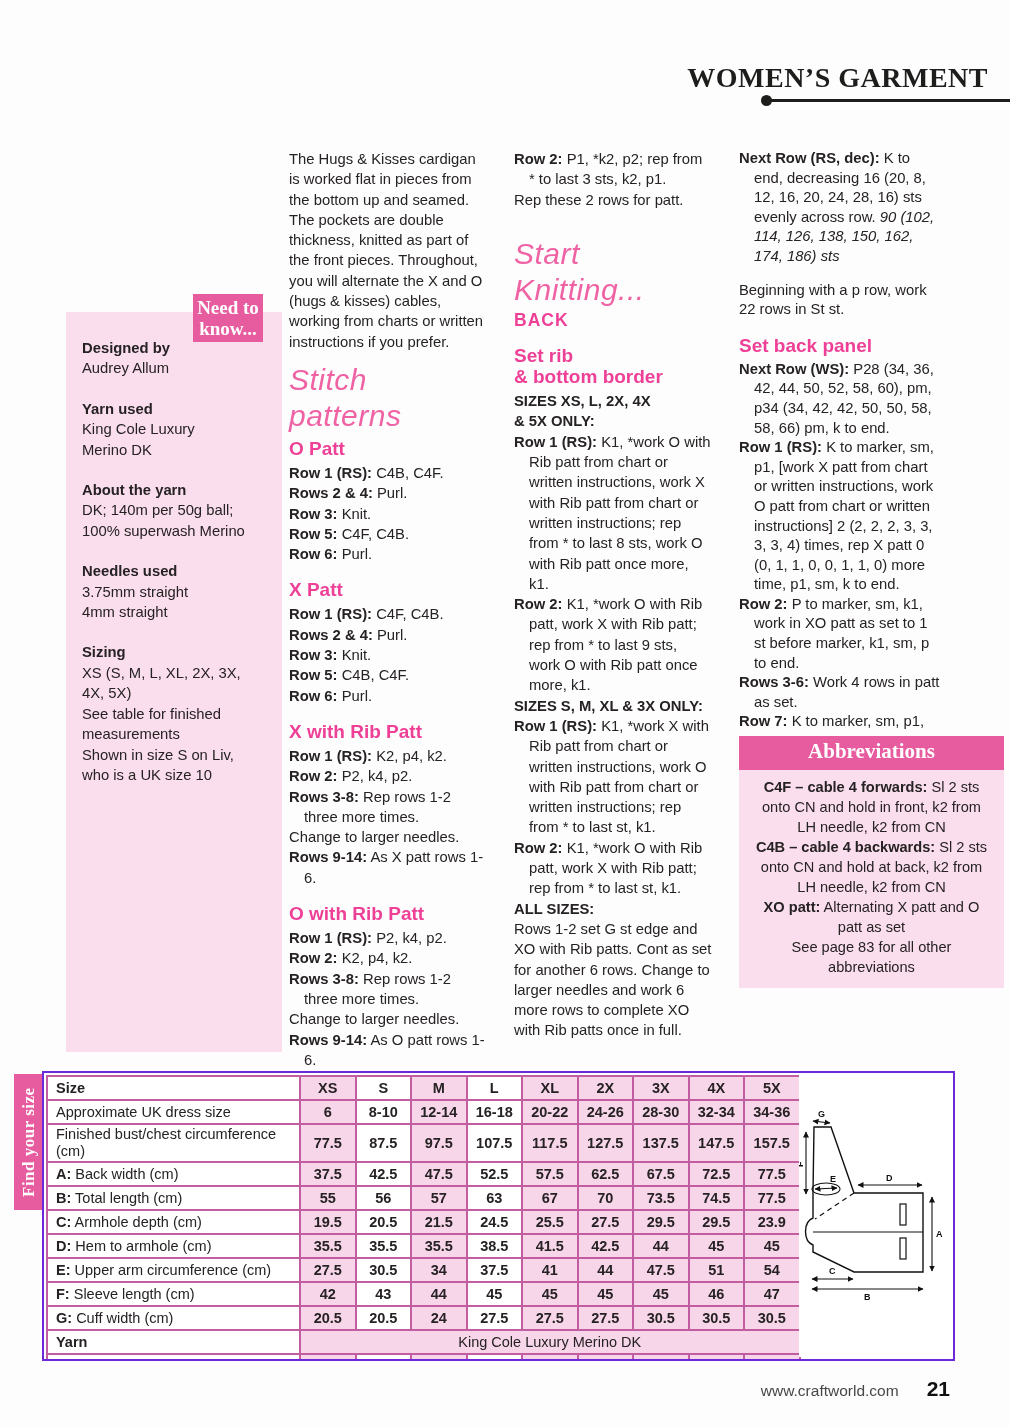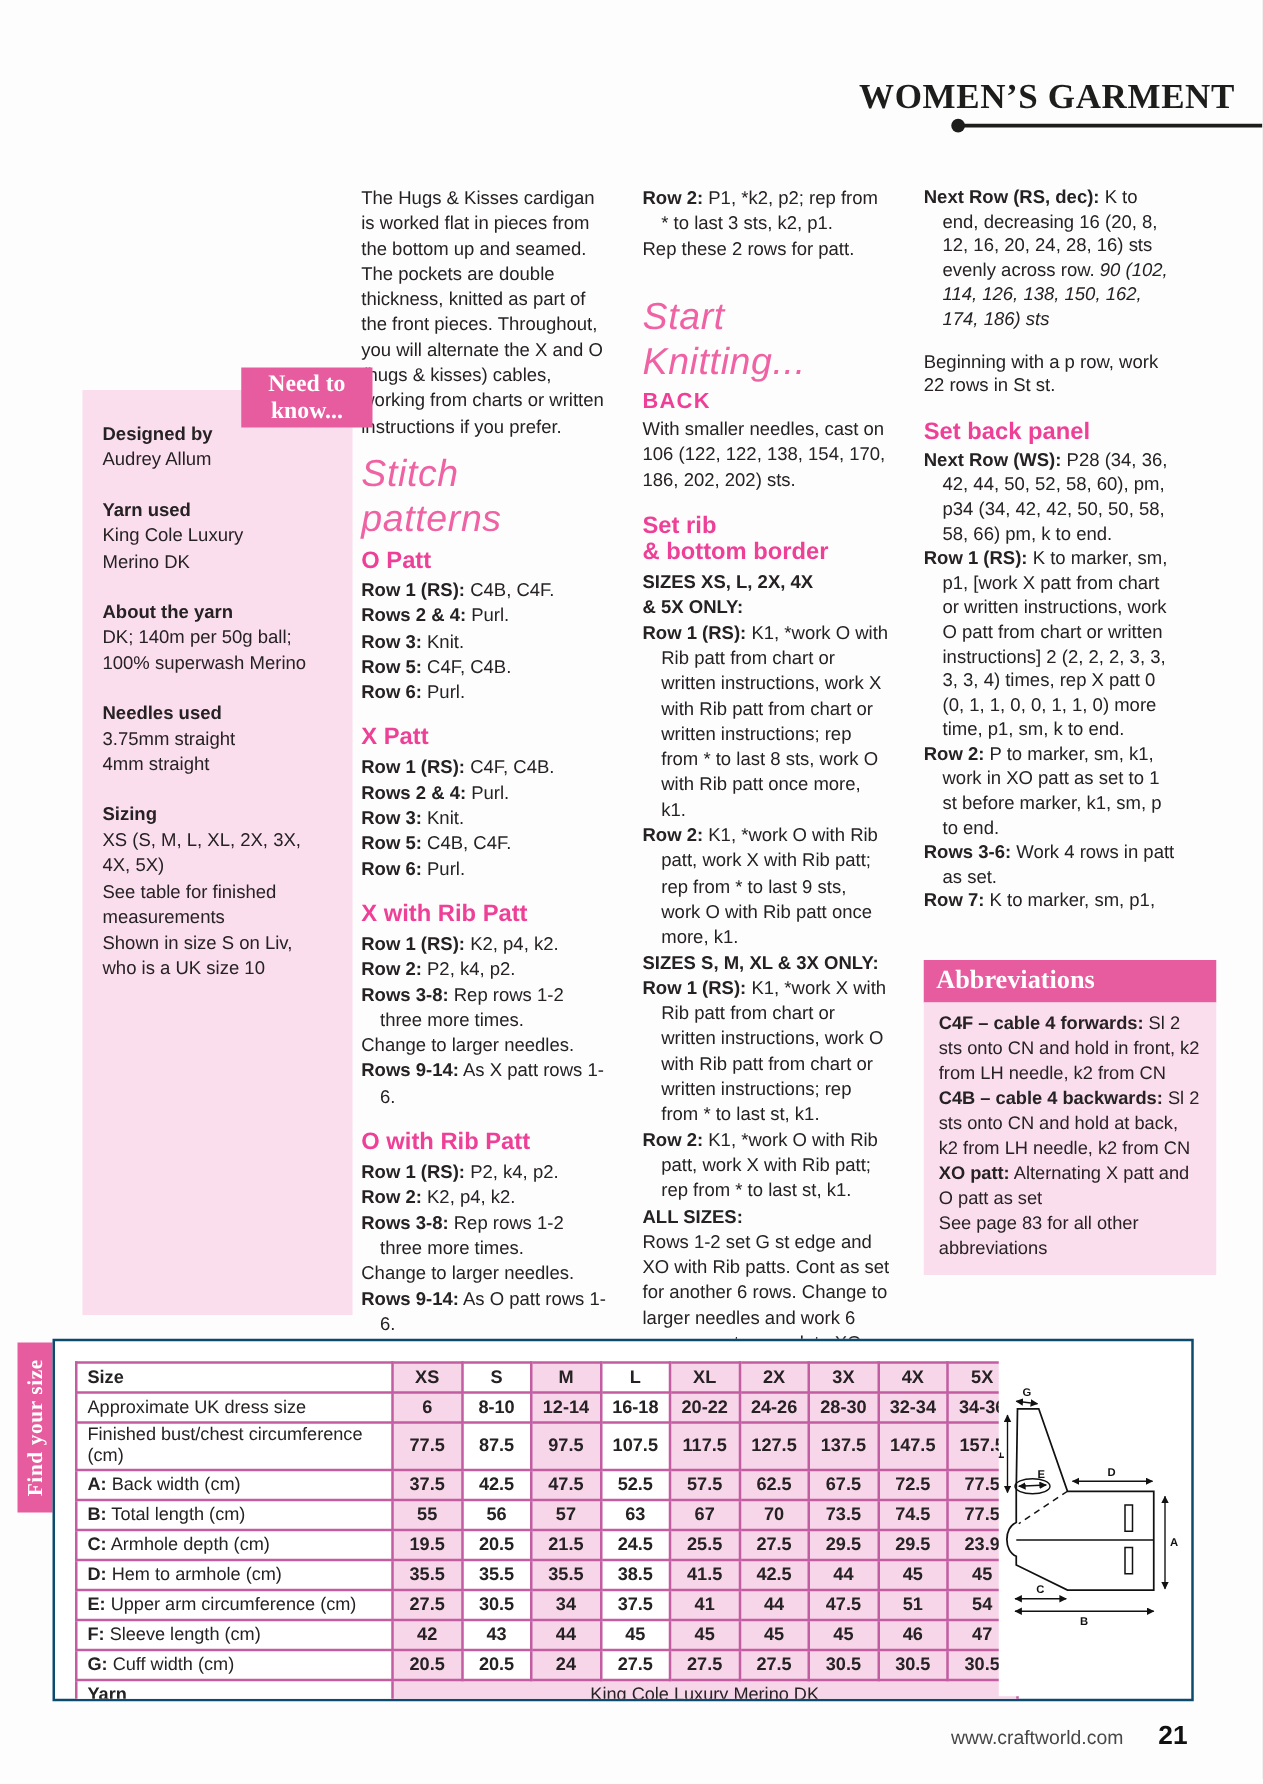--- a/index.html
+++ b/index.html
@@ -11,50 +11,50 @@
              font-weight:600;font-size:28px;letter-spacing:.5px;color:#1d1d1b;}
   .hdr-rule{position:absolute;top:99px;left:767px;width:243px;height:3px;background:#1d1d1b;}
   .hdr-dot{position:absolute;top:95px;left:761px;width:11px;height:11px;border-radius:50%;background:#1d1d1b;}
 
   
   .sidebar{position:absolute;left:66px;top:312px;width:216px;height:740px;background:#fbdeee;
            box-sizing:border-box;padding:26px 16px 10px;font-size:14.8px;line-height:20.4px;}
   .sb-sec{margin-bottom:20px;}
   .sb-h{font-weight:bold;}
   .pre{white-space:pre-line;}
-  .badge{position:absolute;left:193px;top:294px;width:105px;height:48px;background:#e75c9e;color:#fff;
+  .badge{position:absolute;left:193px;top:294px;width:70px;height:48px;background:#e75c9e;color:#fff;
          font-family:"Liberation Serif",serif;font-weight:bold;font-size:19px;line-height:21px;
          display:flex;align-items:center;justify-content:center;text-align:center;z-index:2;}
 
   
   .col{position:absolute;font-size:14.8px;line-height:20.3px;}
   .col2{left:289px;top:149px;width:198px;}
   .col3{left:514px;top:149px;width:198px;}
   .col4{left:739px;top:149px;width:201px;line-height:19.6px;}
   p.ln{margin:0;}
   p.hang{margin:0;padding-left:15px;text-indent:-15px;}
   .sp{margin-top:19px;}
   .script-h{color:#ef62a4;font-size:30px;line-height:36px;font-style:italic;font-weight:normal;
             letter-spacing:.5px;margin:10px 0 2px;font-family:"Liberation Sans",sans-serif;}
   .patt-h{color:#ee4097;font-weight:bold;font-size:19px;line-height:21px;margin:15px 0 4px;}
   .back-h{color:#ee4097;font-weight:bold;font-size:17.5px;letter-spacing:1px;margin:2px 0 4px;}
   .black-h{font-weight:bold;margin:0;}
 
   
-  .abbr{position:absolute;left:739px;top:768px;width:234px;z-index:2;}
+  .abbr{position:absolute;left:739px;top:736px;width:265px;z-index:2;text-align:center;}
   .abbr-hd{background:#e75c9e;color:#fff;font-family:"Liberation Serif",serif;font-weight:bold;
            font-size:21px;padding:3px 10px 6px;}
   .abbr-bd{background:#fbdeee;padding:7px 12px 11px;font-size:14.6px;line-height:20px;}
 
   
   .findtab{position:absolute;left:14px;top:1074px;width:29px;height:136px;background:#e75c9e;color:#fff;
            display:flex;align-items:center;justify-content:center;font-family:"Liberation Serif",serif;
            font-weight:bold;font-size:17px;letter-spacing:.5px;writing-mode:vertical-rl;transform:rotate(180deg);}
-  .twrap{position:absolute;left:42px;top:1071px;width:913px;height:290px;border:2px solid #0c4a6e;
-         background:#fff;box-sizing:border-box;padding:16px;overflow:hidden;}
+  .twrap{position:absolute;left:42px;top:1071px;width:913px;height:290px;border:2px solid #6d28d9;
+         background:#fff;box-sizing:border-box;padding:2px;overflow:hidden;}
   .twrap table{border-collapse:collapse;width:753px;table-layout:fixed;}
   .twrap td{border:2px solid #c25da1;font-size:14.5px;height:20px;padding:1px 4px;line-height:17px;}
   td.lbl{background:#fff;text-align:left;padding-left:8px;}
   td.v{text-align:center;font-weight:bold;background:#f7d6ea;padding:1px 2px;}
   .twrap td.v:nth-child(3),.twrap td.v:nth-child(5){background:#fff;}
   td.yarn{background:#f7d6ea;font-weight:normal;text-align:center;}
   .b{font-weight:bold;}
   .diag{position:absolute;top:2px;right:2px;width:152px;height:282px;background:#fff;}
 
   
@@ -139,21 +139,20 @@
     <div class="patt-h">2x2 Rib Patt</div>
     <p class="hang"><b>Row 1 (WS):</b><span> K1, *p2, k2; rep from * to last 3 sts, p2, k1</span></p>
   </div>
 
   <div class="col col3">
     <p class="hang"><b>Row 2:</b><span> P1, *k2, p2; rep from * to last 3 sts, k2, p1.</span></p>
     <p class="ln">Rep these 2 rows for patt.</p>
 
     <div class="script-h" style="margin-top:26px;">Start Knitting...</div>
     <div class="back-h">BACK</div>
-    <p class="ln">With smaller needles, cast on 106 (122, 122, 138, 154, 170, 186, 202, 202) sts.</p>
 
     <div class="patt-h pre">Set rib
 &amp; bottom border</div>
     <p class="black-h pre">SIZES XS, L, 2X, 4X
 &amp; 5X ONLY:</p>
     <p class="hang"><b>Row 1 (RS):</b><span> K1, *work O with Rib patt from chart or written instructions, work X with Rib patt from chart or written instructions; rep from * to last 8 sts, work O with Rib patt once more, k1.</span></p>
     <p class="hang"><b>Row 2:</b><span> K1, *work O with Rib patt, work X with Rib patt; rep from * to last 9 sts, work O with Rib patt once more, k1.</span></p>
 
     <p class="black-h sp">SIZES S, M, XL &amp; 3X ONLY:</p>
     <p class="hang"><b>Row 1 (RS):</b><span> K1, *work X with Rib patt from chart or written instructions, work O with Rib patt from chart or written instructions; rep from * to last st, k1.</span></p>

